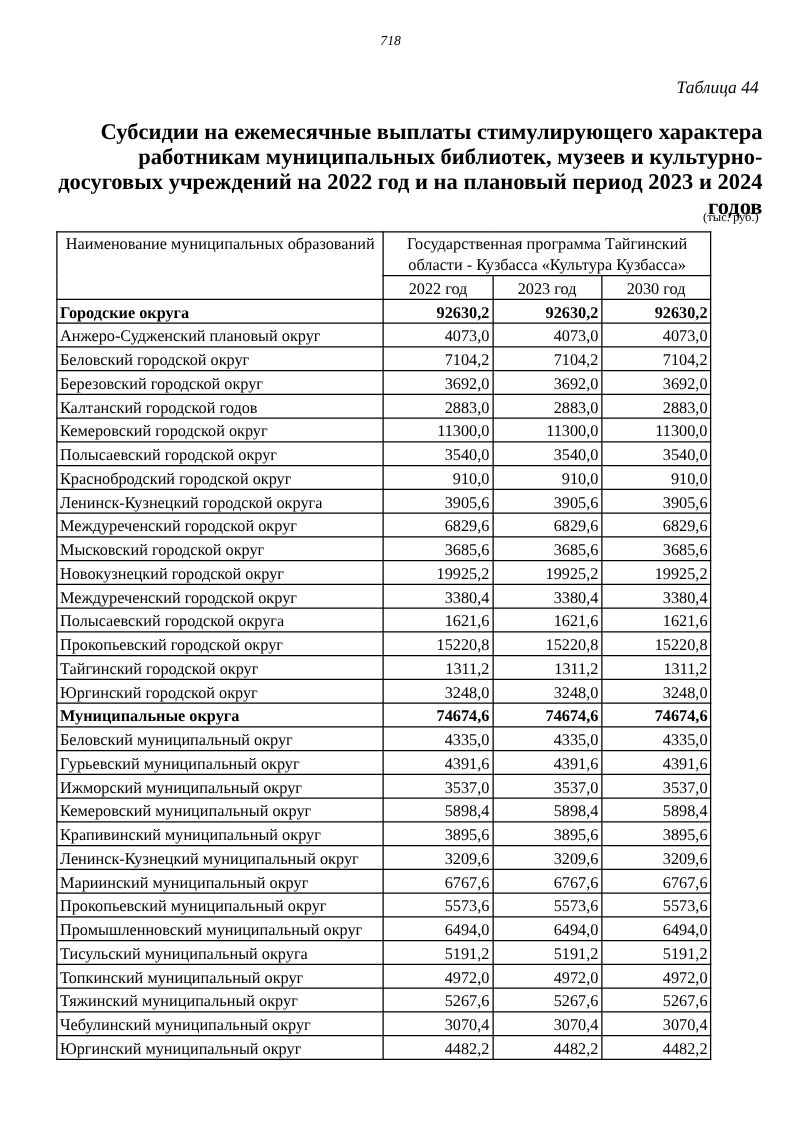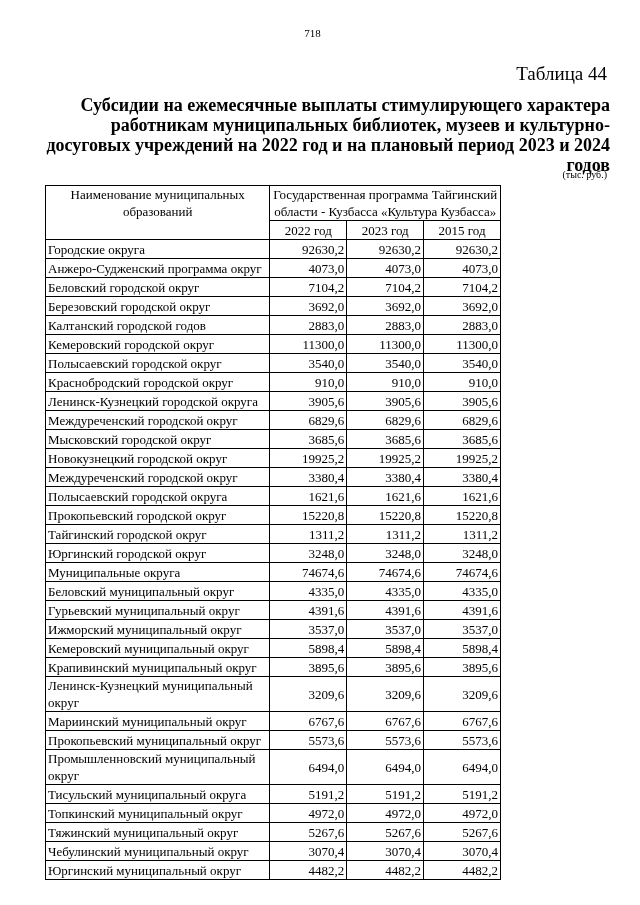--- a/index.html
+++ b/index.html
@@ -1,58 +1,58 @@
 <!DOCTYPE html>
 <html><head>
 <meta charset="utf-8">
 <style>
   html, body { margin: 0; padding: 0; background: #ffffff; }
   body { width: 640px; height: 905px; position: relative; font-family: "Liberation Serif", serif; color: #000; }
-  .page-num { position: absolute; top: 27px; left: 0; width: 625px; text-align: center; font-size: 11px; }
-  .table-label { position: absolute; top: 63px; right: 33px; font-size: 19px; }
+  .page-num { position: absolute; top: 27px; left: 0; width: 625px; text-align: center; font-size: 11px; font-style: italic; }
+  .table-label { position: absolute; top: 63px; right: 33px; font-size: 14px; font-style: italic; }
   .title { position: absolute; top: 95px; left: 40px; width: 570px; text-align: right; font-weight: bold; font-size: 18px; line-height: 20px; }
   .units { position: absolute; top: 169px; right: 33px; font-size: 10px; }
-  table.data { position: absolute; top: 185px; left: 45px; width: 456px; border-collapse: collapse; font-size: 13px; padding-left: 20px; }
+  table.data { position: absolute; top: 185px; left: 45px; width: 524px; border-collapse: collapse; font-size: 13px; padding-left: 20px; }
   table.data td, table.data th { border: 1px solid #000; padding: 0 2px; height: 18px; line-height: 17px; font-weight: normal; }
   table.data th { text-align: center; }
   .col-name { width: 284px; text-align: left; }
   .col-num { width: 90px; text-align: right; }
   th.name-head { text-align: left; vertical-align: top; padding-top: 1px; }
   th.prog-head { line-height: 19px; padding: 1px 4px; }
-  tr.bold td { font-weight: normal; }
+  tr.bold td { font-weight: bold; }
 </style>
 </head>
 <body>
 
 <div class="page-num">718</div>
 <div class="table-label">Таблица 44</div>
 <div class="title">Субсидии на ежемесячные выплаты стимулирующего характера работникам муниципальных библиотек, музеев и культурно-досуговых учреждений на 2022 год и на плановый период 2023 и 2024 годов</div>
 <div class="units">(тыс. руб.)</div>
 
 <table class="data">
   <thead>
     <tr>
       <th class="col-name name-head" rowspan="2">Наименование муниципальных образований</th>
       <th class="prog-head" colspan="3">Государственная программа Тайгинский области - Кузбасса «Культура Кузбасса»</th>
     </tr>
     <tr>
       <th class="col-num">2022 год</th>
       <th class="col-num">2023 год</th>
-      <th class="col-num">2015 год</th>
+      <th class="col-num">2030 год</th>
     </tr>
   </thead>
   <tbody id="tbody">
       <tr class="bold">
         <td class="col-name">Городские округа</td>
         <td class="col-num">92630,2</td>
         <td class="col-num">92630,2</td>
         <td class="col-num">92630,2</td>
       </tr>
       <tr>
-        <td class="col-name">Анжеро-Судженский программа округ</td>
+        <td class="col-name">Анжеро-Судженский плановый округ</td>
         <td class="col-num">4073,0</td>
         <td class="col-num">4073,0</td>
         <td class="col-num">4073,0</td>
       </tr>
       <tr>
         <td class="col-name">Беловский городской округ</td>
         <td class="col-num">7104,2</td>
         <td class="col-num">7104,2</td>
         <td class="col-num">7104,2</td>
       </tr>

